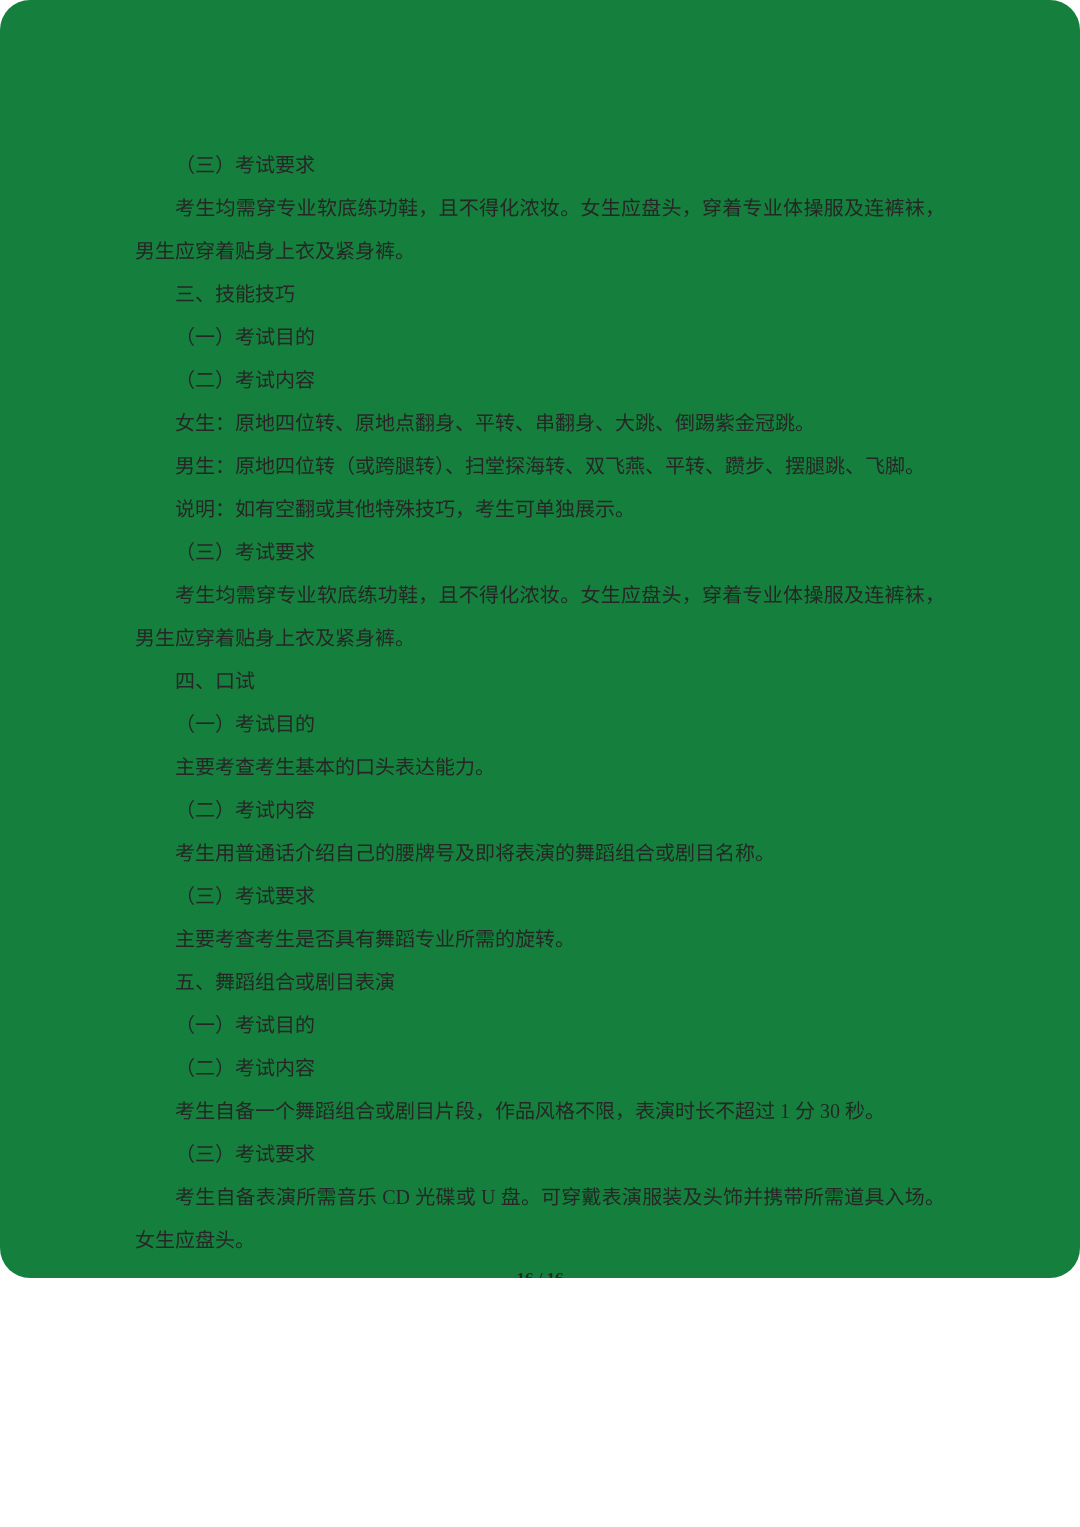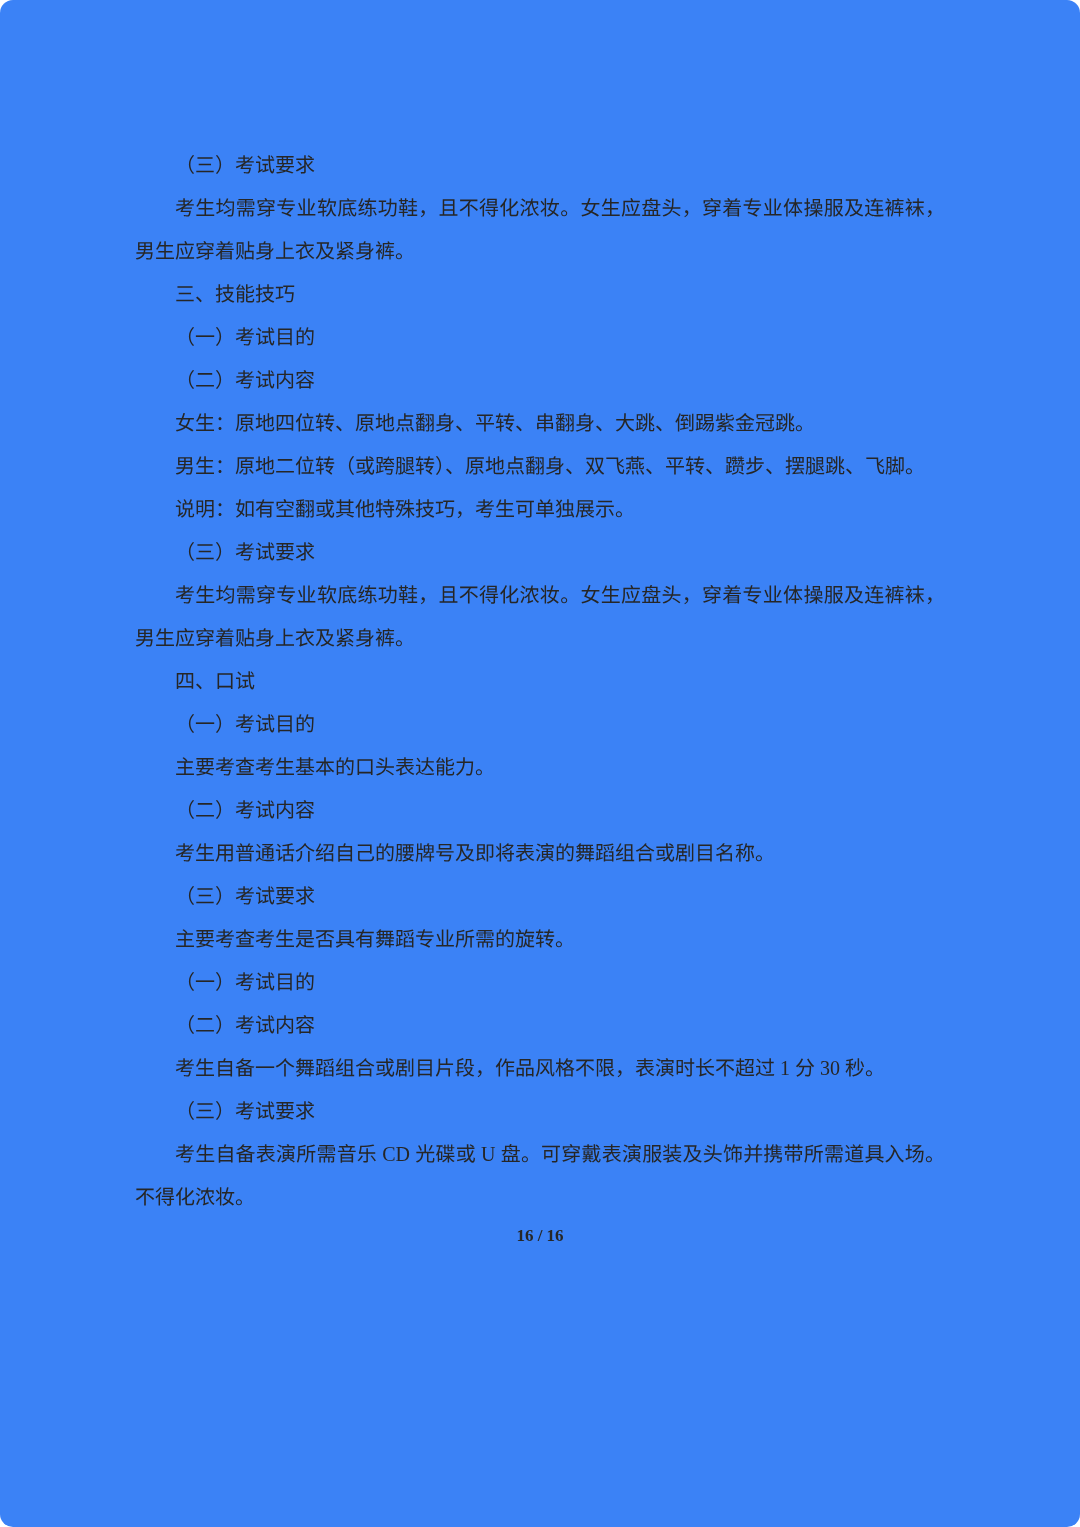--- a/index.html
+++ b/index.html
@@ -4,24 +4,24 @@
 <style>
   html, body {
     margin: 0;
     padding: 0;
     background: #ffffff;
   }
   .page {
     position: relative;
     box-sizing: border-box;
     width: 1080px;
-    height: 1527px;
+    height: 1278px;
     margin: 0 auto;
-    background: #3b82f6;
-    border-radius: 13px;
+    background: #15803d;
+    border-radius: 30px;
     overflow: hidden;
     font-family: "Liberation Serif", "DejaVu Serif", serif;
     color: #262626;
   }
   .content {
     box-sizing: border-box;
     padding: 144px 135px 0 135px;
     font-size: 20px;
     line-height: 43px;
   }
@@ -49,33 +49,34 @@
 <body>
 
 <main class="page">
   <div class="content">
       <p class="subhead">（三）考试要求</p>
       <p class="body">考生均需穿专业软底练功鞋，且不得化浓妆。女生应盘头，穿着专业体操服及连裤袜，男生应穿着贴身上衣及紧身裤。</p>
       <p class="section">三、技能技巧</p>
       <p class="subhead">（一）考试目的</p>
       <p class="subhead">（二）考试内容</p>
       <p class="body">女生：原地四位转、原地点翻身、平转、串翻身、大跳、倒踢紫金冠跳。</p>
-      <p class="body">男生：原地二位转（或跨腿转）、原地点翻身、双飞燕、平转、躜步、摆腿跳、飞脚。</p>
+      <p class="body">男生：原地四位转（或跨腿转）、扫堂探海转、双飞燕、平转、躜步、摆腿跳、飞脚。</p>
       <p class="body">说明：如有空翻或其他特殊技巧，考生可单独展示。</p>
       <p class="subhead">（三）考试要求</p>
       <p class="body">考生均需穿专业软底练功鞋，且不得化浓妆。女生应盘头，穿着专业体操服及连裤袜，男生应穿着贴身上衣及紧身裤。</p>
       <p class="section">四、口试</p>
       <p class="subhead">（一）考试目的</p>
       <p class="body">主要考查考生基本的口头表达能力。</p>
       <p class="subhead">（二）考试内容</p>
       <p class="body">考生用普通话介绍自己的腰牌号及即将表演的舞蹈组合或剧目名称。</p>
       <p class="subhead">（三）考试要求</p>
       <p class="body">主要考查考生是否具有舞蹈专业所需的旋转。</p>
+      <p class="section">五、舞蹈组合或剧目表演</p>
       <p class="subhead">（一）考试目的</p>
       <p class="subhead">（二）考试内容</p>
       <p class="body">考生自备一个舞蹈组合或剧目片段，作品风格不限，表演时长不超过 1 分 30 秒。</p>
       <p class="subhead">（三）考试要求</p>
-      <p class="body">考生自备表演所需音乐 CD 光碟或 U 盘。可穿戴表演服装及头饰并携带所需道具入场。不得化浓妆。</p>
+      <p class="body">考生自备表演所需音乐 CD 光碟或 U 盘。可穿戴表演服装及头饰并携带所需道具入场。女生应盘头。</p>
     </div>
   <div class="footer">
     <span>16  /  16</span>
   </div>
 </main>
 
 </body></html>

